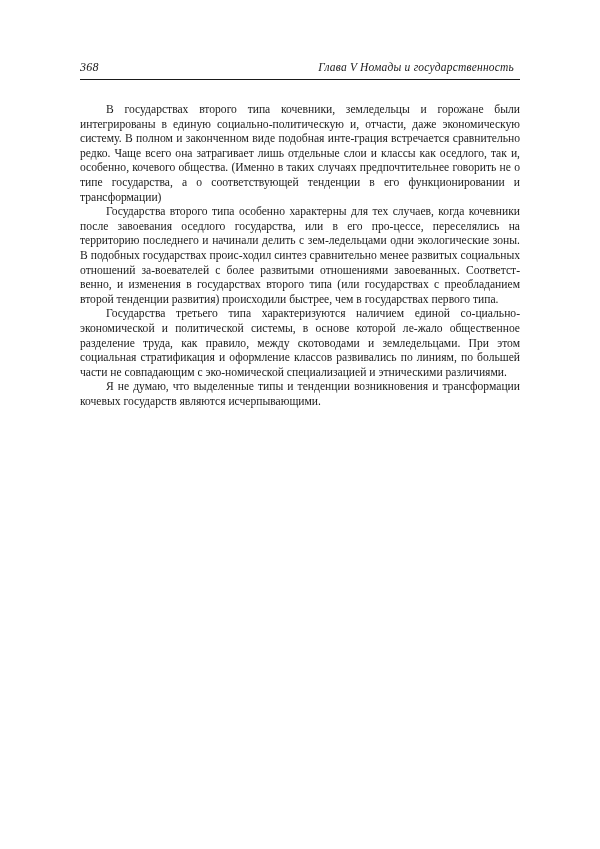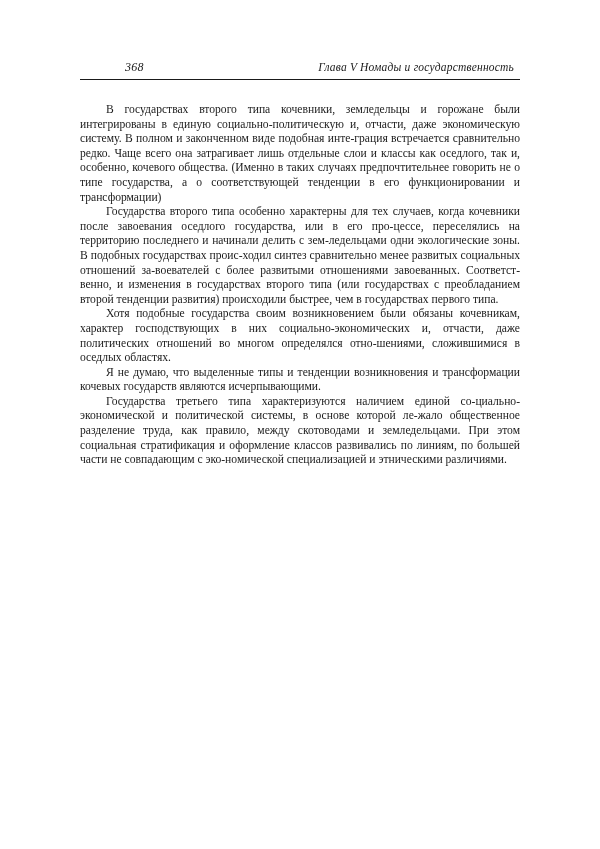--- a/index.html
+++ b/index.html
@@ -29,21 +29,20 @@
     align-items: baseline;
     font-style: italic;
     font-size: 11.5px;
     letter-spacing: 0.2px;
   }
   .header .folio {
     width: 70px;
     flex: none;
     text-align: left;
     font-size: 12px;
-    margin-left: 45px;
   }
   .header .running-title {
     flex: 1;
     text-align: right;
     padding-right: 6px;
     white-space: nowrap;
   }
   .header-rule {
     position: absolute;
     left: 80px;
@@ -76,18 +75,17 @@
 
   <div class="header">
     <span class="folio">368</span>
     <span class="running-title">Глава V   Номады и государственность</span>
   </div>
   <div class="header-rule"></div>
 
   <div class="body-text">
     <p>В государствах второго типа кочевники, земледельцы и горожане были интегрированы в единую социально-политическую и, отчасти, даже экономическую систему. В полном и законченном виде подобная инте-грация встречается сравнительно редко. Чаще всего она затрагивает лишь отдельные слои и классы как оседлого, так и, особенно, кочевого общества. (Именно в таких случаях предпочтительнее говорить не о типе государства, а о соответствующей тенденции в его функционировании и трансформации)</p>
     <p>Государства второго типа особенно характерны для тех случаев, когда кочевники после завоевания оседлого государства, или в его про-цессе, переселялись на территорию последнего и начинали делить с зем-ледельцами одни экологические зоны. В подобных государствах проис-ходил синтез сравнительно менее развитых социальных отношений за-воевателей с более развитыми отношениями завоеванных. Соответст-венно, и изменения в государствах второго типа (или государствах с преобладанием второй тенденции развития) происходили быстрее, чем в государствах первого типа.</p>
-    <p>Хотя подобные государства своим возникновением были обязаны кочевникам, характер господствующих в них социально-экономических и, отчасти, даже политических отношений во многом определялся отно-шениями, сложившимися в оседлых областях.</p>
+    <p>Государства третьего типа характеризуются наличием единой со-циально-экономической и политической системы, в основе которой ле-жало общественное разделение труда, как правило, между скотоводами и земледельцами. При этом социальная стратификация и оформление классов развивались по линиям, по большей части не совпадающим с эко-номической специализацией и этническими различиями.</p>
     <p>Я не думаю, что выделенные типы и тенденции возникновения и трансформации кочевых государств являются исчерпывающими.</p>
-    <p>Государства третьего типа характеризуются наличием единой со-циально-экономической и политической системы, в основе которой ле-жало общественное разделение труда, как правило, между скотоводами и земледельцами. При этом социальная стратификация и оформление классов развивались по линиям, по большей части не совпадающим с эко-номической специализацией и этническими различиями.</p>
   </div>
 
 </div>
 
 </body></html>

